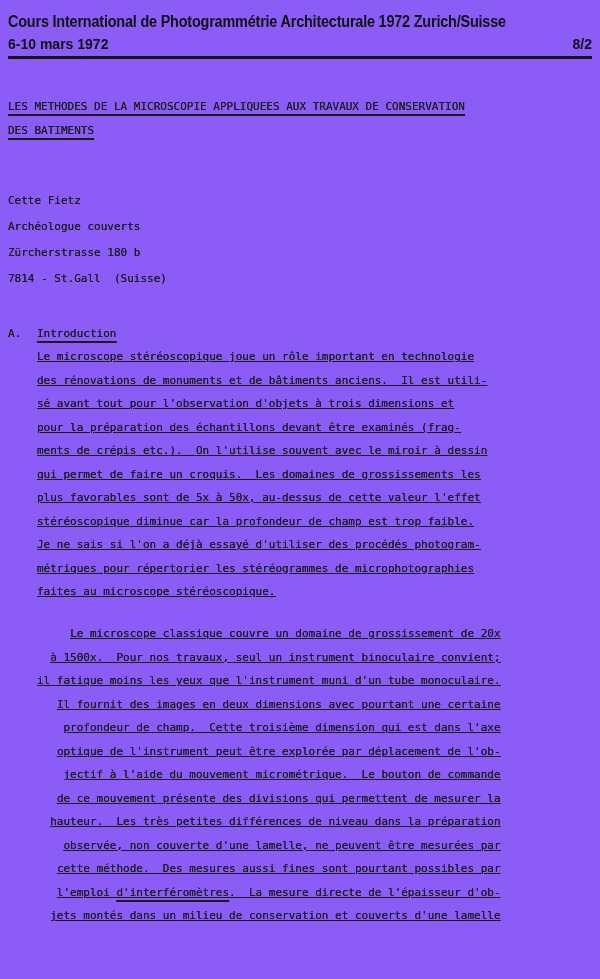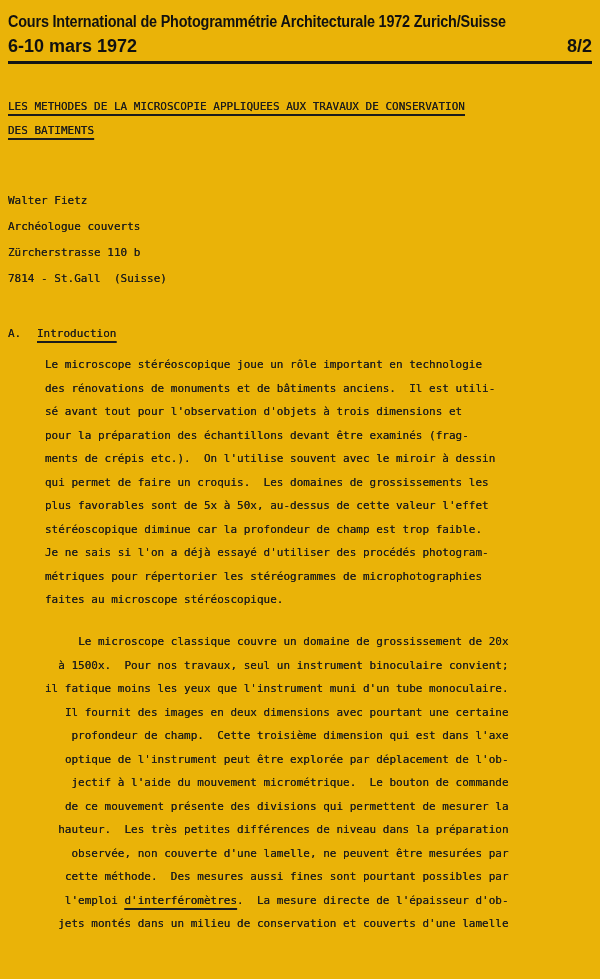--- a/index.html
+++ b/index.html
@@ -5,21 +5,21 @@
   html, body {
     margin: 0;
     padding: 0;
     background: #e8e8e6;
   }
   .page {
     position: relative;
     width: 600px;
     height: 979px;
     margin: 0 auto;
-    background: #eab308;
+    background: #8b5cf6;
     overflow: hidden;
     font-family: "DejaVu Sans Mono", "Liberation Mono", monospace;
     color: #1c1c1c;
   }
   .mono {
     font-size: 11px;
     text-shadow: 0 0 0.5px rgba(25,25,25,0.85);
   }
   
   .header {
@@ -36,21 +36,21 @@
     font-size: 16px;
     letter-spacing: -0.2px;
     white-space: nowrap;
     transform: scaleX(0.9);
     transform-origin: 0 50%;
   }
   .header-row2 {
     display: flex;
     justify-content: space-between;
     align-items: flex-start;
-    font-size: 18px;
+    font-size: 14px;
     margin-top: 5px;
   }
   .header-rule {
     height: 3px;
     background: #151515;
     margin-top: 4px;
   }
   
   .doc-title {
     position: absolute;
@@ -85,23 +85,24 @@
     top: 322px;
     left: 37px;
     line-height: 23.5px;
     text-decoration: underline;
     text-decoration-thickness: 1.5px;
     text-underline-offset: 3.5px;
   }
   .para {
     position: absolute;
     left: 37px;
-    margin: 8px;
+    margin: 0;
     line-height: 23.5px;
     white-space: pre;
+    text-decoration: underline;
   }
   .para-1 { top: 345px; }
   .para-2 { top: 622px; text-align: right; }
   .inline-underline {
     text-decoration: underline;
     text-decoration-thickness: 1.5px;
     text-underline-offset: 3.5px;
   }
 </style>
 </head>
@@ -114,23 +115,23 @@
     <div class="header-row2">
       <span>6-10 mars 1972</span>
       <span>8/2</span>
     </div>
     <div class="header-rule"></div>
   </div>
 
   <h1 class="doc-title mono">LES METHODES DE LA MICROSCOPIE APPLIQUEES AUX TRAVAUX DE CONSERVATION
 DES BATIMENTS</h1>
 
-  <address class="author mono"><span>Walter Fietz</span>
+  <address class="author mono"><span>Cette Fietz</span>
 <span>Archéologue couverts</span>
-<span>Zürcherstrasse 110 b</span>
+<span>Zürcherstrasse 180 b</span>
 <span>7814 - St.Gall  (Suisse)</span></address>
 
   <div class="section-label mono">A.</div>
 
   <div class="section-heading mono">Introduction</div>
 
   <p class="para para-1 mono">Le microscope stéréoscopique joue un rôle important en technologie
 des rénovations de monuments et de bâtiments anciens.  Il est utili-
 sé avant tout pour l'observation d'objets à trois dimensions et
 pour la préparation des échantillons devant être examinés (frag-

